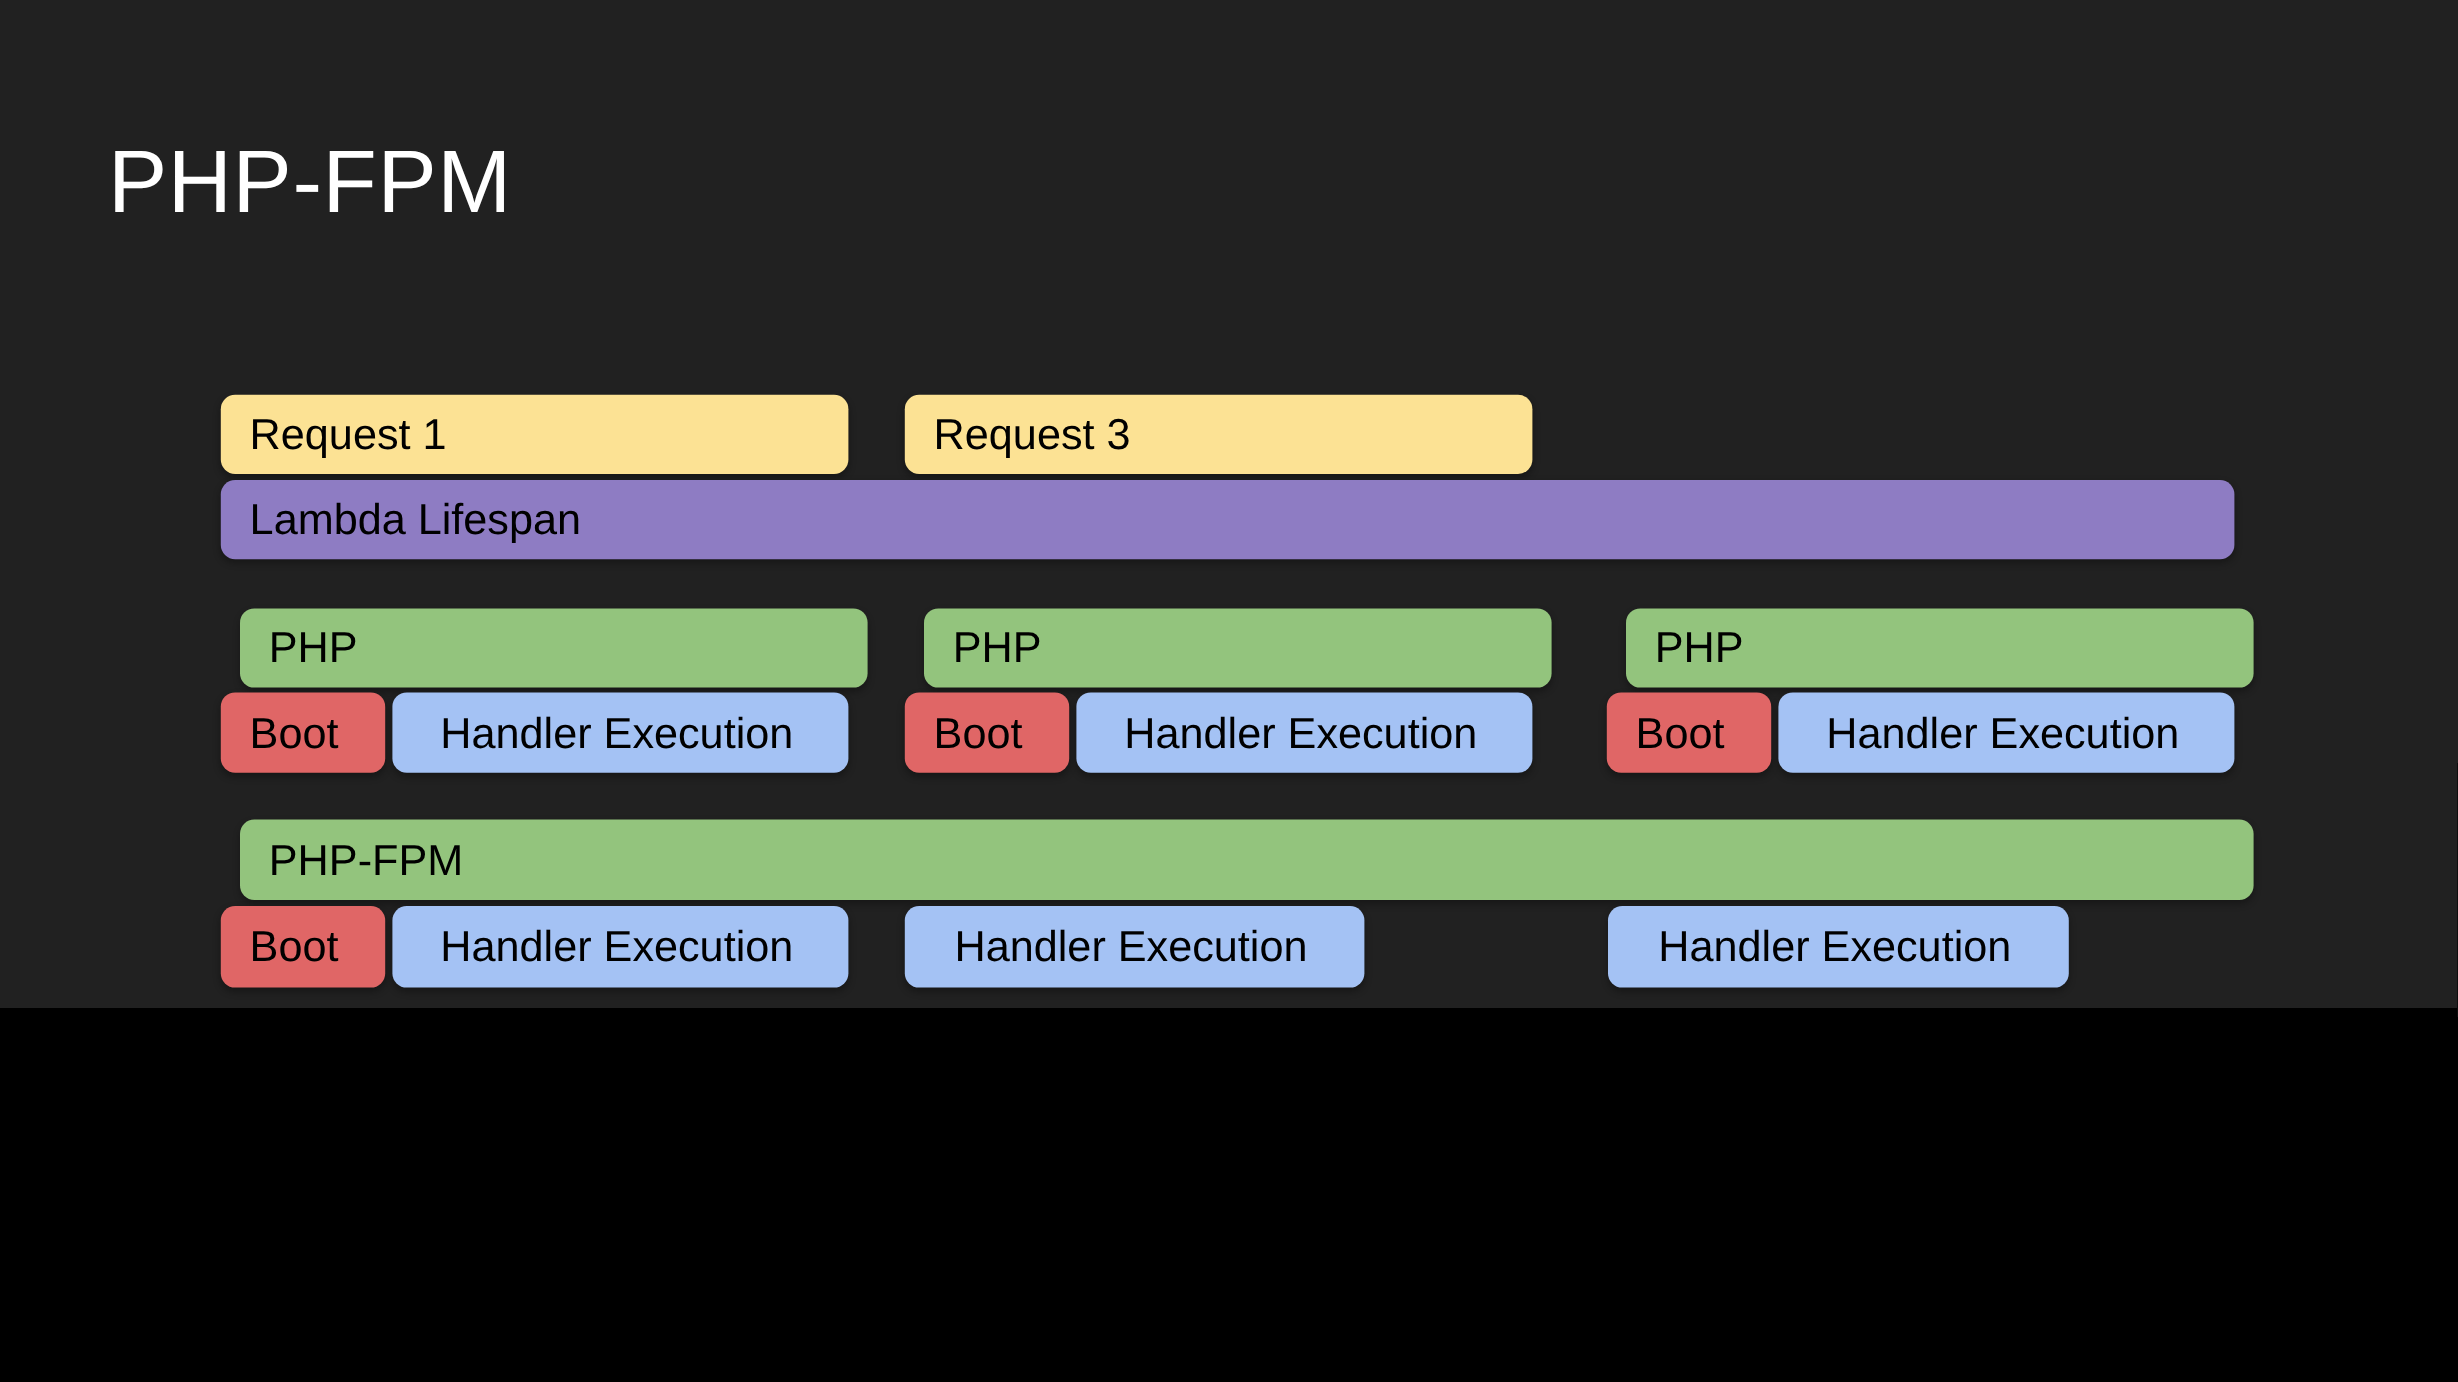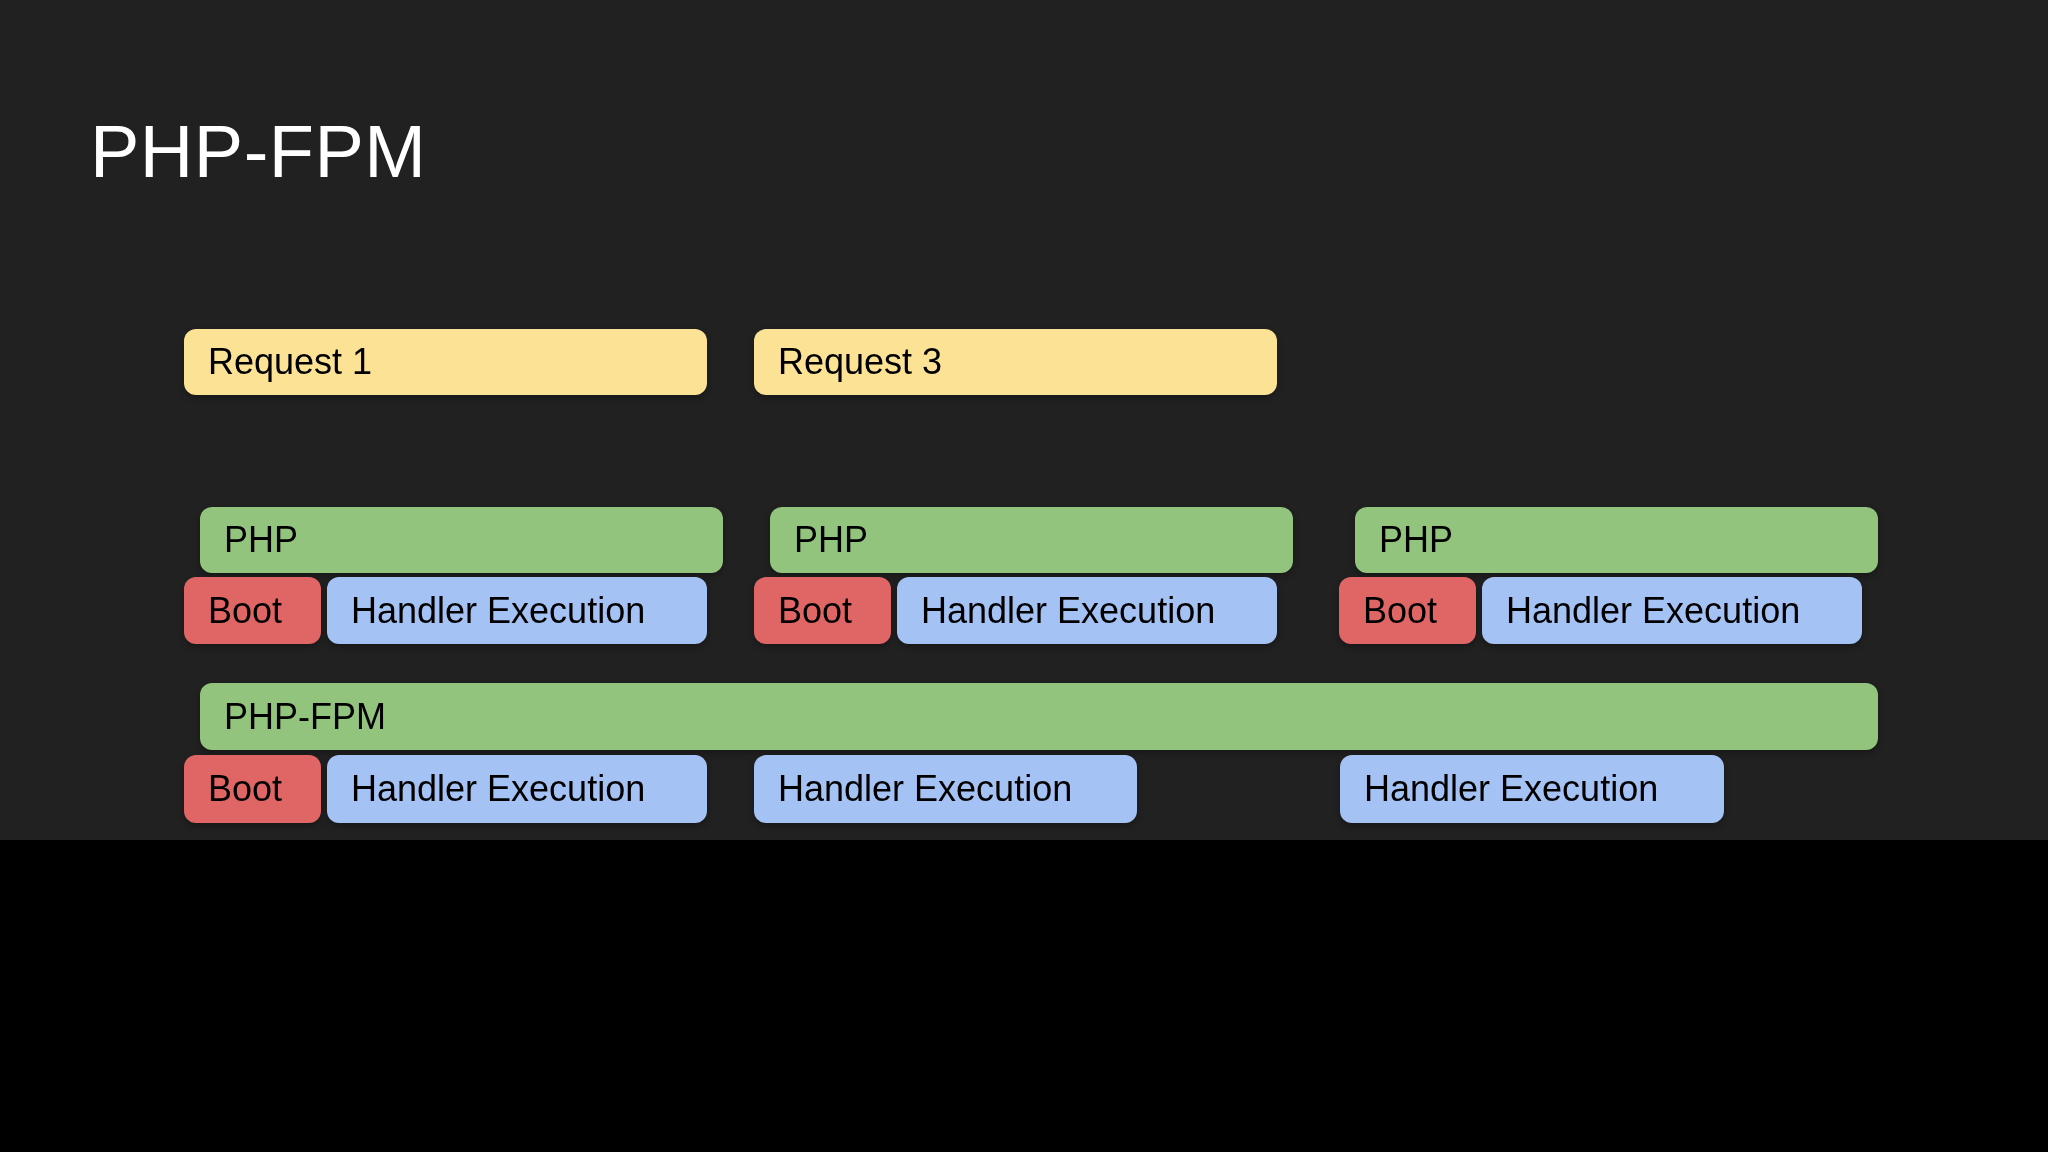--- a/index.html
+++ b/index.html
@@ -38,36 +38,39 @@
     color: var(--box-text, #000000);
     box-shadow: 0 3px 6px rgba(0,0,0,0.30);
     white-space: nowrap;
     overflow: hidden;
   }
   .box span { display: inline-block; }
   .c-request { background: var(--request, #fce294); }
   .c-lambda  { background: var(--lambda,  #8e7cc3); }
   .c-php     { background: var(--php,     #93c47d); margin-left: 16px; }
   .c-boot    { background: var(--boot,    #e06666); }
-  .c-handler { background: var(--handler, #a4c2f4); }
+  .c-handler { background: var(--handler, #a4c2f4); justify-content: center; }
 </style>
 </head>
 <body>
 
 <div class="slide">
 
   <h1 class="title">PHP-FPM</h1>
 
   <div class="box c-request" style="left:184px; top:329px; width:523px; height:66px">
     <span>Request 1</span>
   </div>
   <div class="box c-request" style="left:754px; top:329px; width:523px; height:66px">
     <span>Request 3</span>
   </div>
 
+  <div class="box c-lambda" style="left:184px; top:400px; width:1678px; height:66px">
+    <span>Lambda Lifespan</span>
+  </div>
 
   <div class="box c-php" style="left:184px; top:507px; width:523px; height:66px">
     <span>PHP</span>
   </div>
   <div class="box c-php" style="left:754px; top:507px; width:523px; height:66px">
     <span>PHP</span>
   </div>
   <div class="box c-php" style="left:1339px; top:507px; width:523px; height:66px">
     <span>PHP</span>
   </div>

